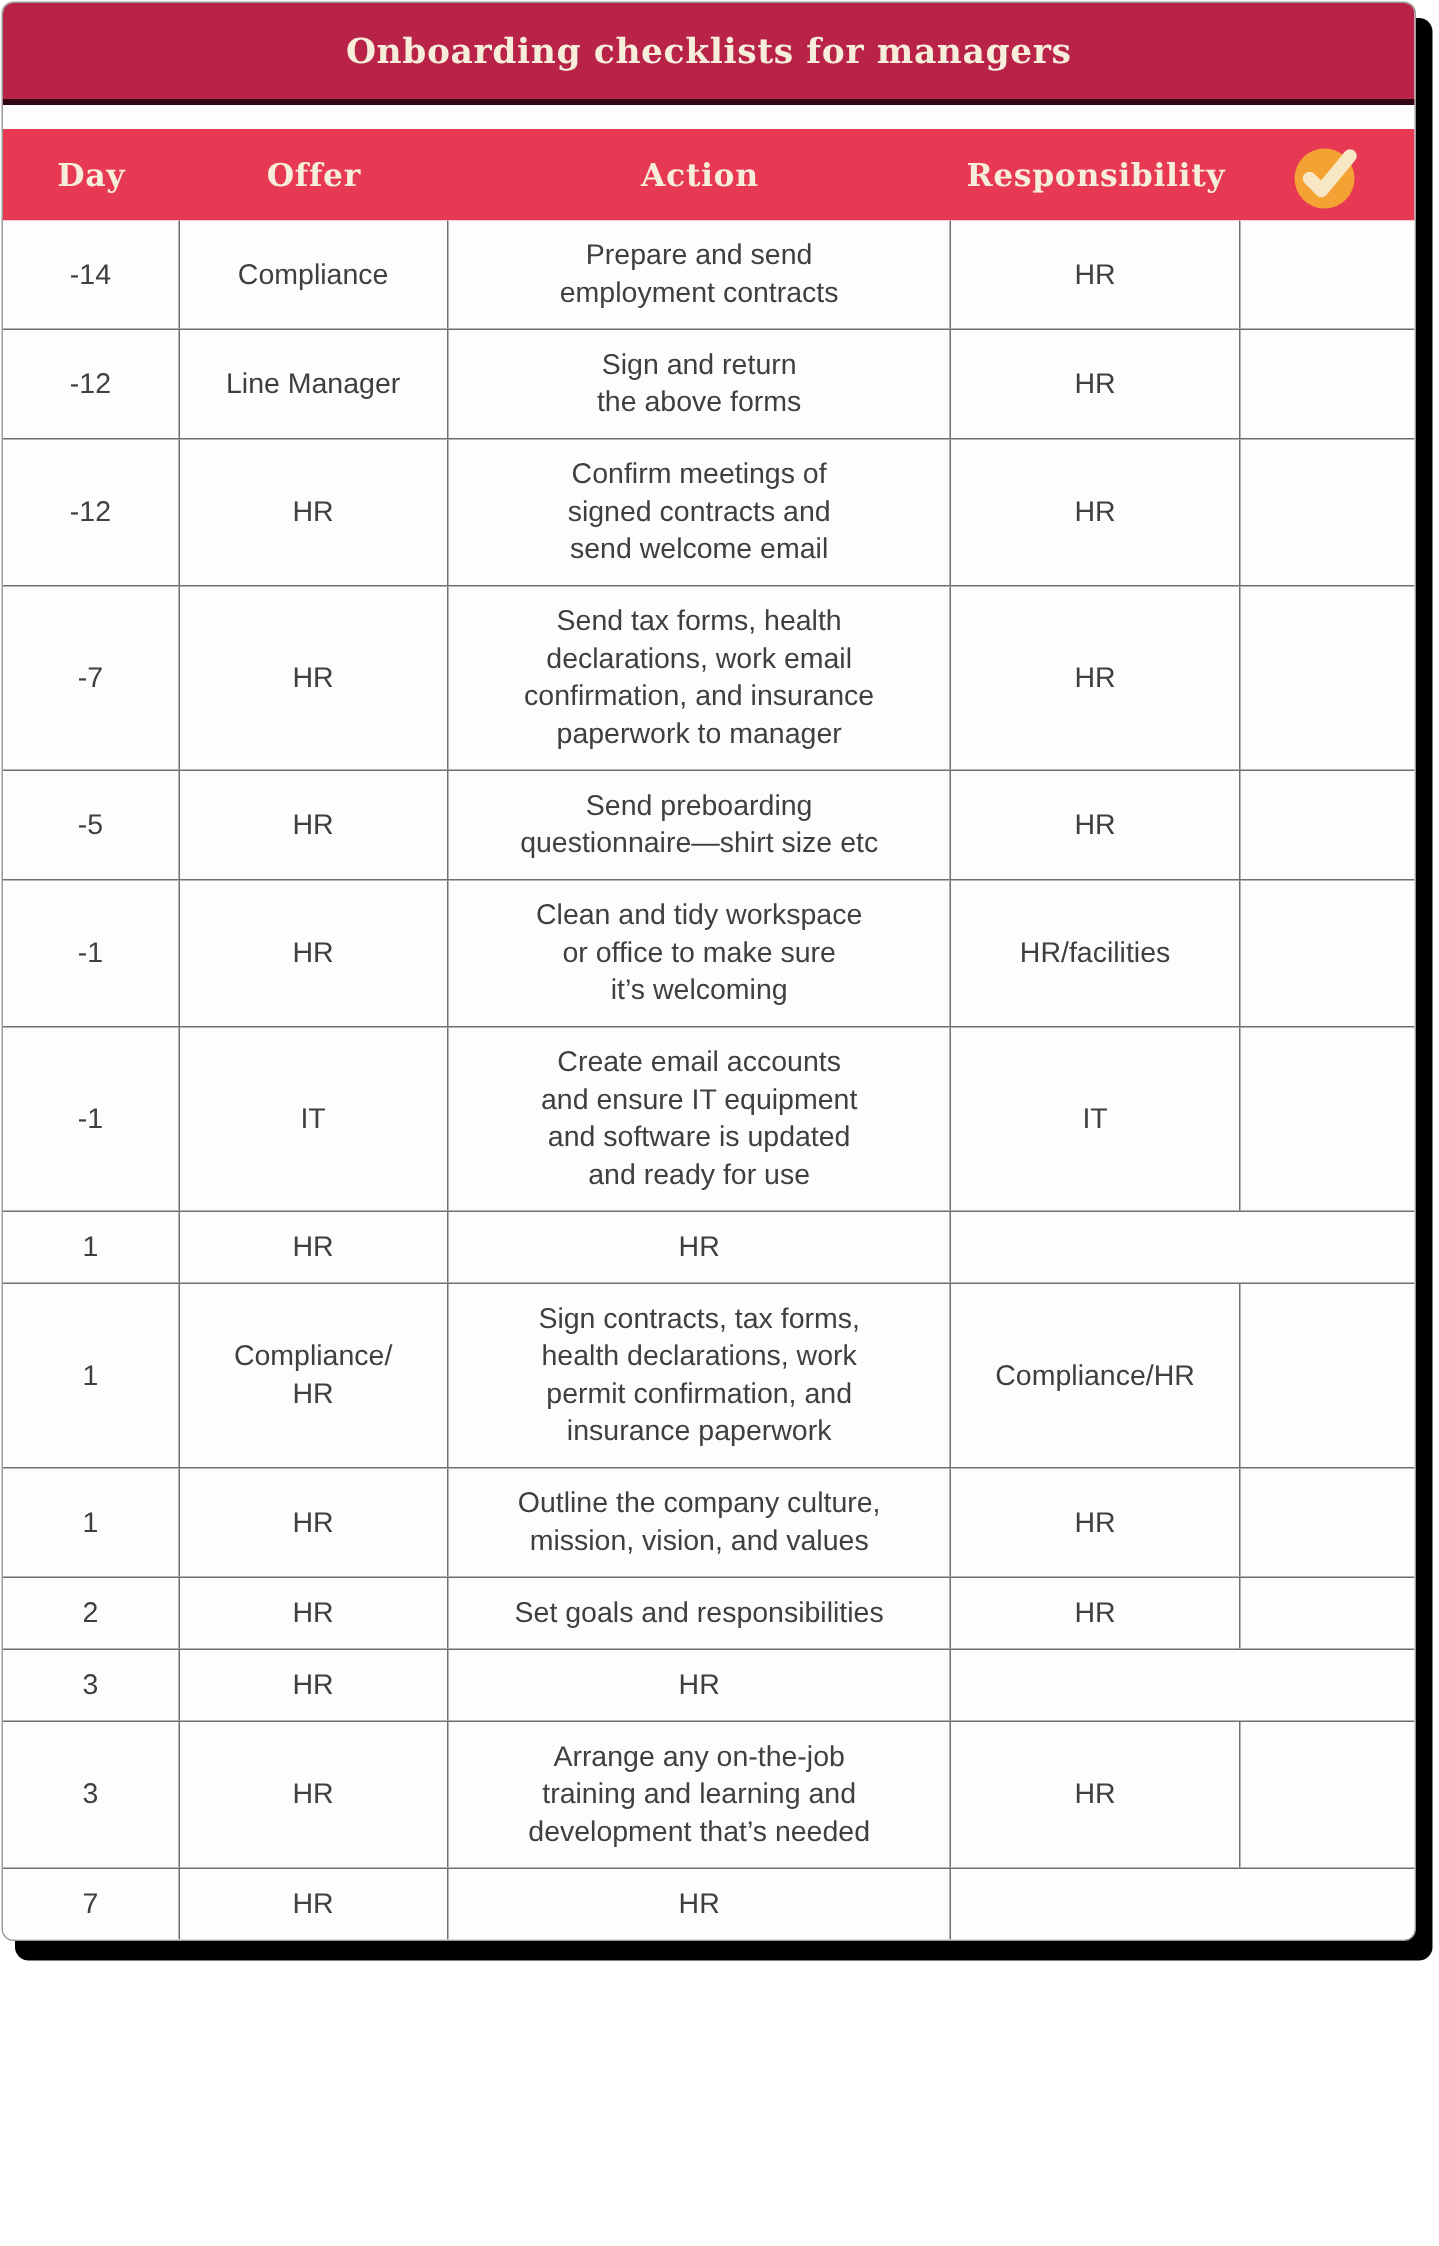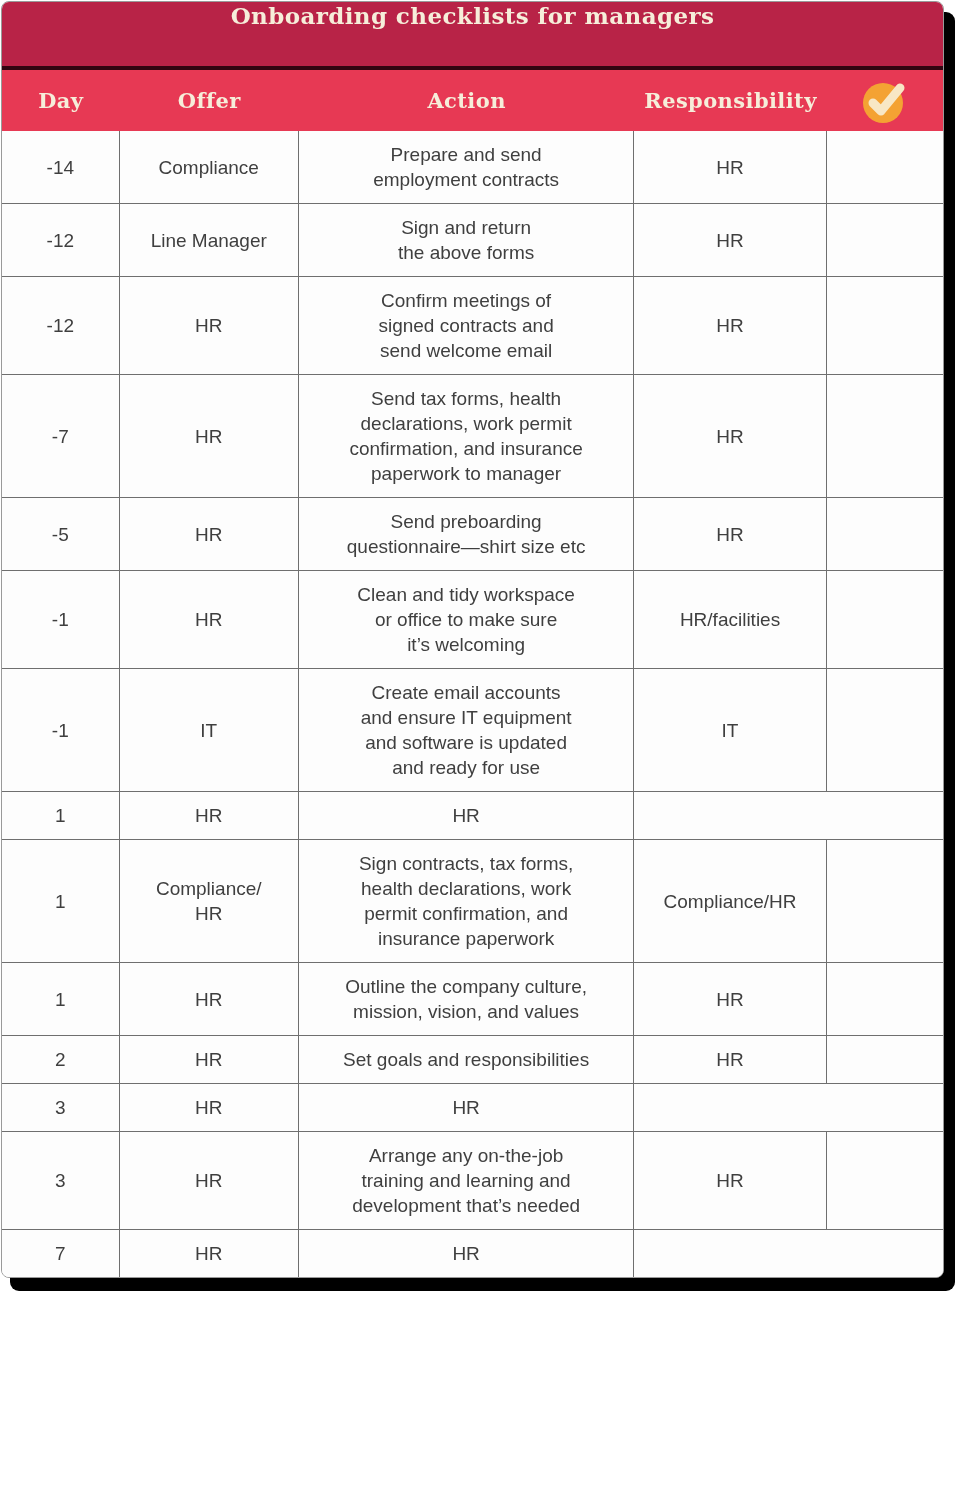--- a/index.html
+++ b/index.html
@@ -17,35 +17,37 @@
     border: 1px solid #9a9a9a;
     border-radius: 8px;
     box-shadow: 10px 12px 0 1px var(--shadow, #000000);
     overflow: hidden;
   }
   .title-bar {
     height: 68px;
     background: var(--title-bar-bg, #b82347);
     border-bottom: 4px solid var(--separator, #310511);
     display: flex;
+    align-items: center;
     justify-content: center;
   }
   .title-bar h1 {
     font-family: "DejaVu Serif", serif;
     font-weight: bold;
     font-size: 23px;
     letter-spacing: 0.4px;
     color: var(--header-text, #f6eeda);
   }
   .header-row {
     height: 61px;
     background: var(--header-row-bg, #e73954);
     display: grid;
     grid-template-columns: 12.5% 19.05% 35.65% 20.45% 12.35%;
     align-items: center;
+    margin-top: 16px;
   }
   .header-cell {
     text-align: center;
     font-family: "DejaVu Serif", serif;
     font-weight: bold;
     font-size: 21px;
     letter-spacing: 0.4px;
     color: var(--header-text, #f6eeda);
   }
   .header-cell.check { display: flex; justify-content: center; }
@@ -119,21 +121,21 @@
 signed contracts and
 send welcome email</div>
       <div class="cell">HR</div>
       <div class="cell"></div>
     </div>
 
     <div class="row">
       <div class="cell">-7</div>
       <div class="cell">HR</div>
       <div class="cell">Send tax forms, health
-declarations, work permit
+declarations, work email
 confirmation, and insurance
 paperwork to manager</div>
       <div class="cell">HR</div>
       <div class="cell"></div>
     </div>
 
     <div class="row">
       <div class="cell">-5</div>
       <div class="cell">HR</div>
       <div class="cell">Send preboarding

